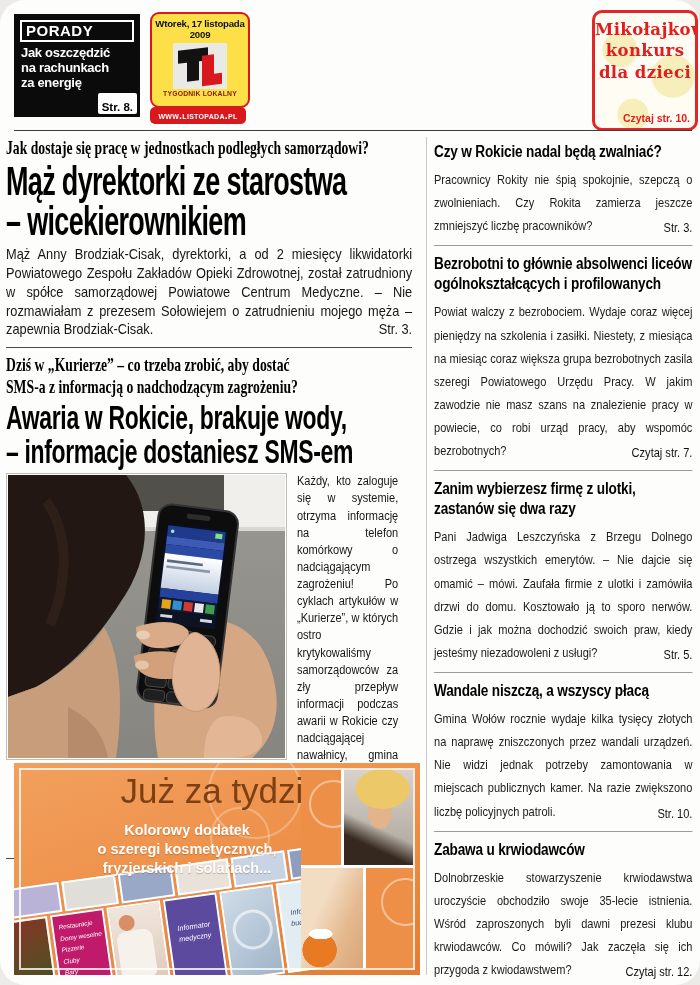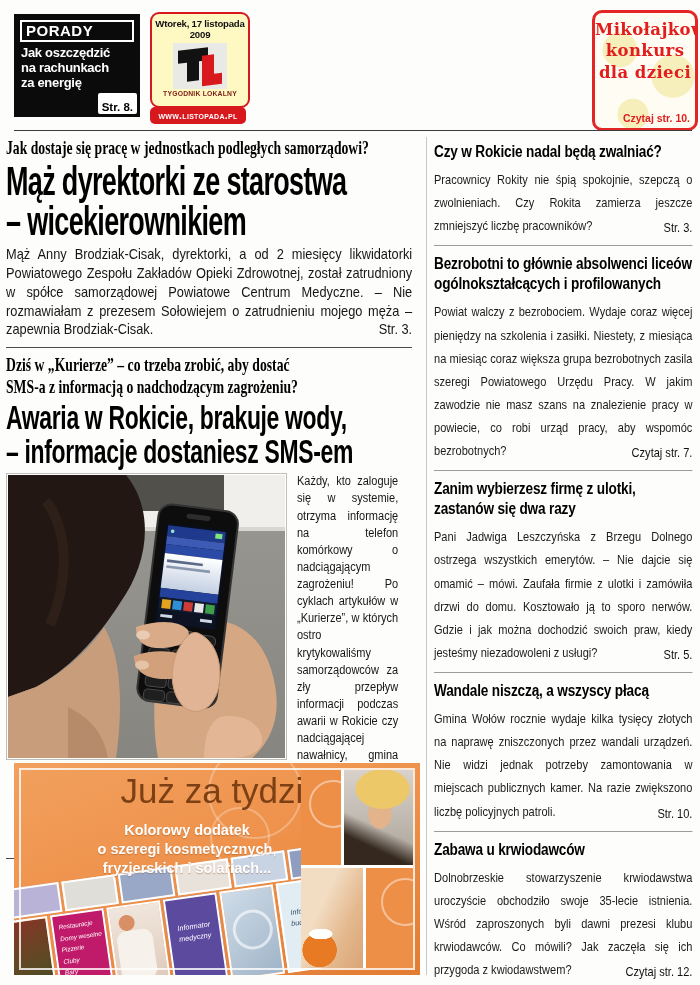--- a/index.html
+++ b/index.html
@@ -1,29 +1,29 @@
 <!DOCTYPE html>
 <html lang="pl"><head>
 <meta charset="utf-8">
 <style>
   html,body{margin:0;padding:0;}
   body{width:700px;height:985px;position:relative;background:#ecebe7;
        font-family:"Liberation Sans",sans-serif;color:#111;}
-  .page{position:absolute;inset:0;background:#fdfdfb;overflow:hidden;}
+  .page{position:absolute;inset:0;background:#fdfdfb;overflow:hidden;border-radius:25px;}
 
   
   .porady{position:absolute;left:14px;top:14px;width:126px;height:103px;background:#0b0b0b;color:#fff;}
   .porady-tag{display:block;margin:6px 6px 0 6px;border:2px solid #fff;font-size:15px;font-weight:700;
               line-height:18px;padding-left:4px;letter-spacing:.5px;}
   .porady-title{margin:3px 0 0 7px;font-size:13px;font-weight:700;line-height:1.16;
                 white-space:pre-line;letter-spacing:-.3px;}
   .porady-ref{position:absolute;right:3px;bottom:3px;background:#fff;color:#000;font-size:11.5px;
               font-weight:700;padding:8px 4px 1px;border-radius:2px;}
 
-  .tlbox{position:absolute;left:150px;top:12px;width:96px;height:92px;background:#fef9c3;
+  .tlbox{position:absolute;left:150px;top:12px;width:96px;height:92px;background:#fde047;
          border:2px solid #d7191e;border-radius:9px;text-align:center;}
   .tl-date{margin-top:4px;font-size:9.6px;font-weight:700;letter-spacing:-.2px;}
   .tl-logo{position:relative;width:54px;height:46px;margin:3px auto 1px;background:#e9e9e6;overflow:hidden;}
   .tl-logo i{position:absolute;display:block;}
   .tl-b1{left:5px;top:6px;width:30px;height:13px;background:#121212;transform:skewY(-7deg);}
   .tl-b2{left:14px;top:9px;width:12px;height:29px;background:#121212;transform:skewY(-7deg);}
   .tl-r1{left:29px;top:12px;width:12px;height:28px;background:#d7191e;transform:skewY(-7deg);}
   .tl-r2{left:29px;top:31px;width:20px;height:11px;background:#d7191e;transform:skewY(-7deg);}
   .tl-caption{font-size:6.8px;font-weight:700;color:#7c1c12;letter-spacing:.2px;}
   .www{position:absolute;left:150px;top:107px;width:96px;height:17px;background:#d7191e;border-radius:5px;

